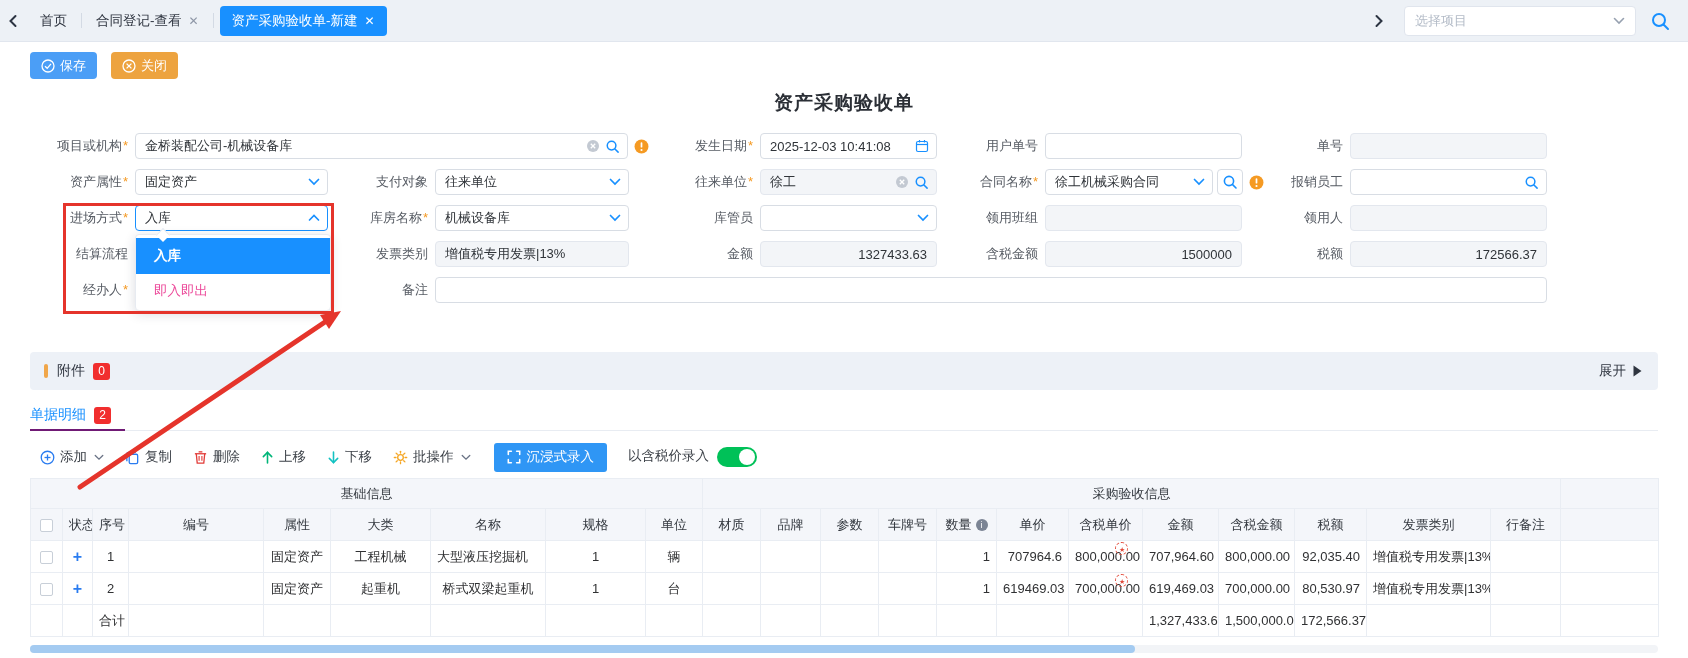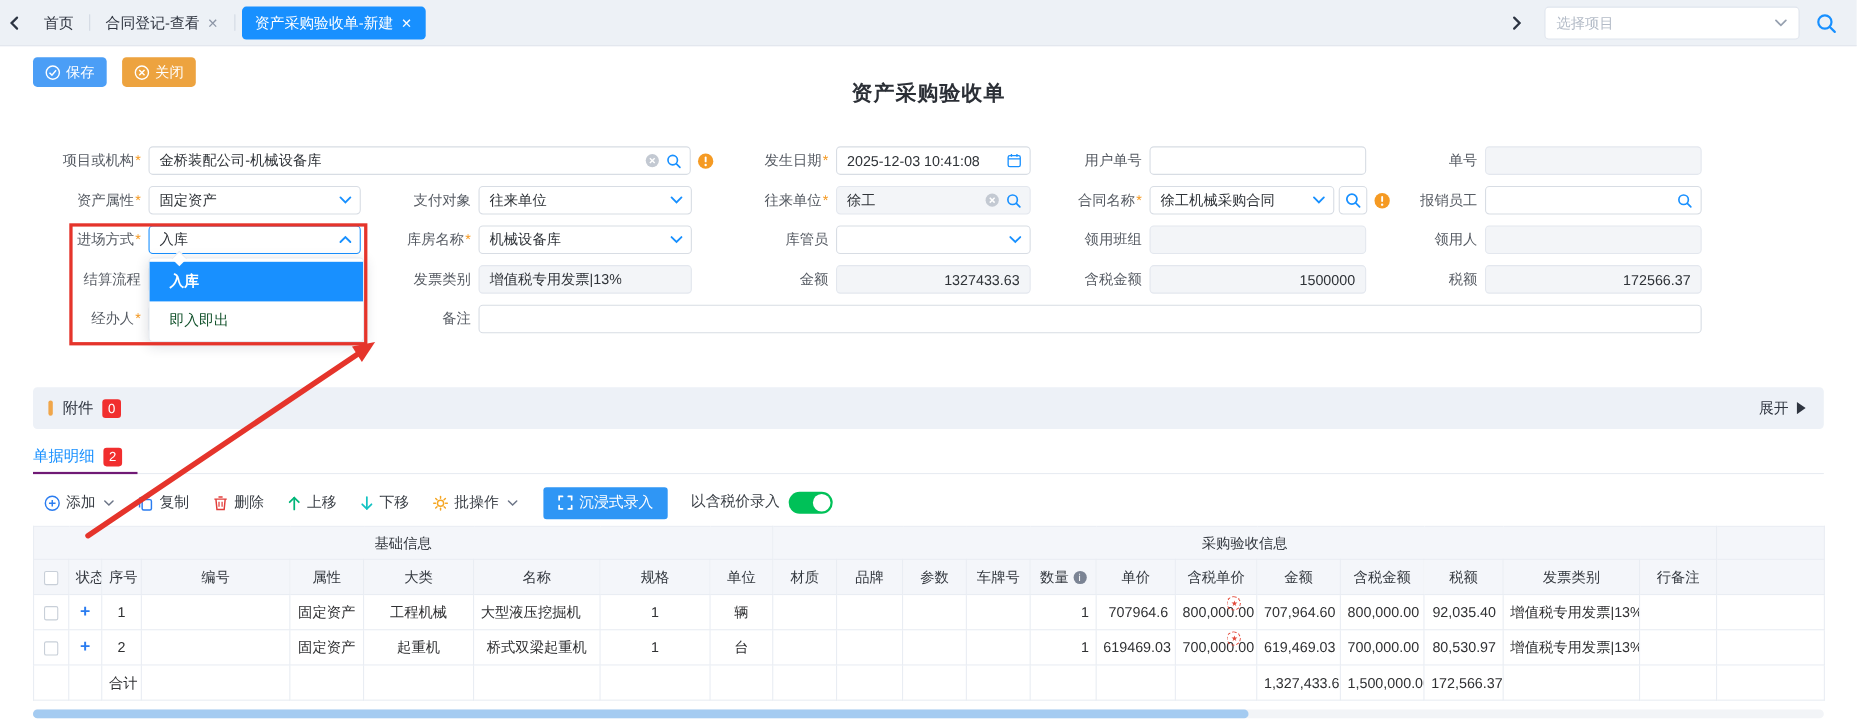--- a/index.html
+++ b/index.html
@@ -22,21 +22,21 @@
   .proj-select .ph{color:#b3bbc7;flex:1}
   .tb-search{margin-right:18px;display:flex;align-items:center;cursor:pointer}
 
   
   .btn-bar{position:absolute;left:30px;top:52px;display:flex;gap:14px}
   .btn{height:27px;border-radius:4px;display:inline-flex;align-items:center;gap:5px;
     padding:0 11px;color:#fff;font-size:13px;cursor:pointer}
   .btn.save{background:#4b9ef6}
   .btn.close{background:#eda33f}
 
-  .page-title{position:absolute;left:0;top:72px;width:1688px;text-align:center;
+  .page-title{position:absolute;left:0;top:90px;width:1688px;text-align:center;
     font-size:19px;font-weight:700;color:#2b2f36;letter-spacing:1px}
 
   
   .field{position:absolute;display:flex;align-items:center;height:26px}
   .lab{text-align:right;padding-right:7px;color:#565b63;flex:none;white-space:nowrap}
   .req{color:#f59a23;font-style:normal;font-weight:400;margin-left:1px}
   .inp{position:relative;height:26px;border:1px solid #d8dde4;border-radius:4px;background:#fff;
     display:flex;align-items:center;padding:0 26px 0 9px;color:#2f3338;flex:none;cursor:text}
   .inp.noicon{padding-right:9px}
   .inp.dis{background:#f3f5f8;border-color:#e3e7ee}
@@ -46,21 +46,21 @@
   .tail{position:absolute;right:7px;top:0;height:24px;display:flex;align-items:center;gap:5px}
   .sq-btn{width:26px;height:26px;border:1px solid #d8dde4;border-radius:4px;background:#fff;
     display:flex;align-items:center;justify-content:center;margin-left:4px;cursor:pointer}
   .after-ico{margin-left:6px;display:flex;align-items:center}
 
   
   .dropdown{position:absolute;left:135px;top:234px;width:196px;background:#fff;border:1px solid #e7ebf1;
     border-radius:4px;box-shadow:0 3px 12px rgba(30,40,60,.16);z-index:30;padding:3px 0}
   .dropdown .notch{position:absolute;top:-5px;left:22px;width:10px;height:10px;background:#fff;
     transform:rotate(45deg);border-left:1px solid #e7ebf1;border-top:1px solid #e7ebf1}
-  .opt{height:36px;line-height:36px;padding-left:18px;font-size:13.5px;color:#14532d;cursor:pointer}
+  .opt{height:36px;line-height:36px;padding-left:18px;font-size:13.5px;color:#ec4899;cursor:pointer}
   .opt.sel{background:#1890ff;color:#fff;font-weight:700}
   .opt.plain{height:33px;line-height:33px}
 
   
   .red-box{position:absolute;left:63px;top:203px;width:271px;height:111px;border:3px solid #e5342b;z-index:40}
   .annot-svg{position:absolute;left:0;top:0;z-index:50;pointer-events:none}
 
   
   .attach{position:absolute;left:30px;top:352px;width:1628px;height:38px;background:#edf1f7;
     border-radius:4px;display:flex;align-items:center}

